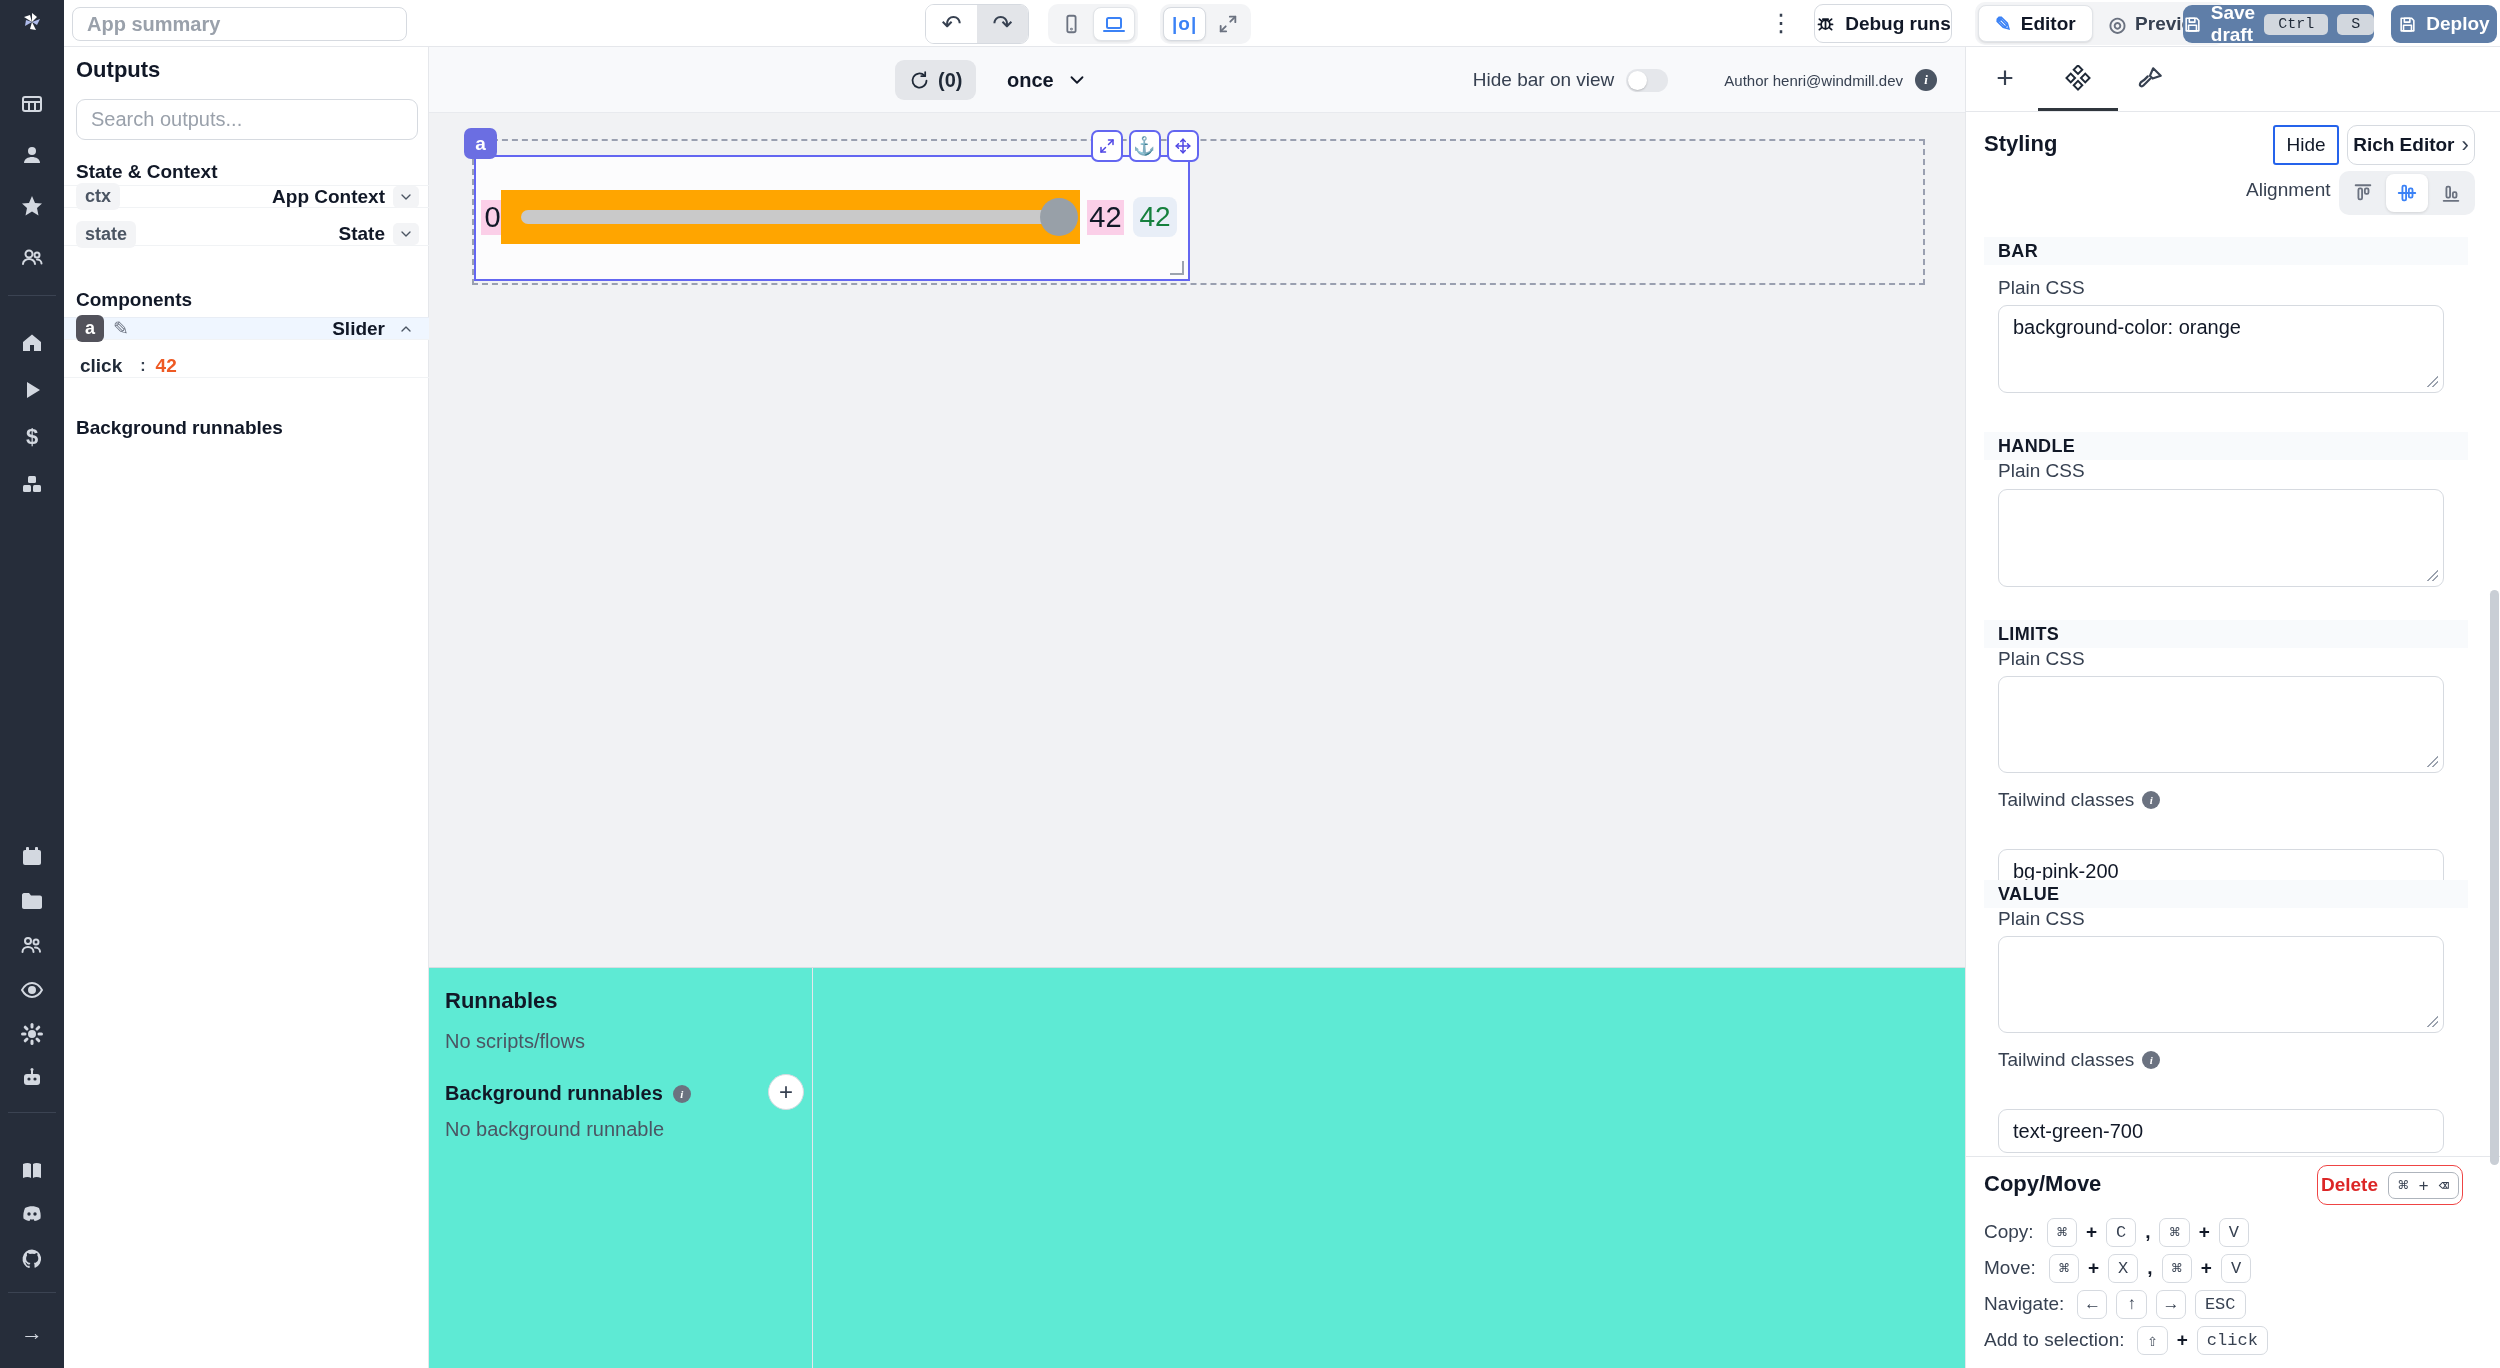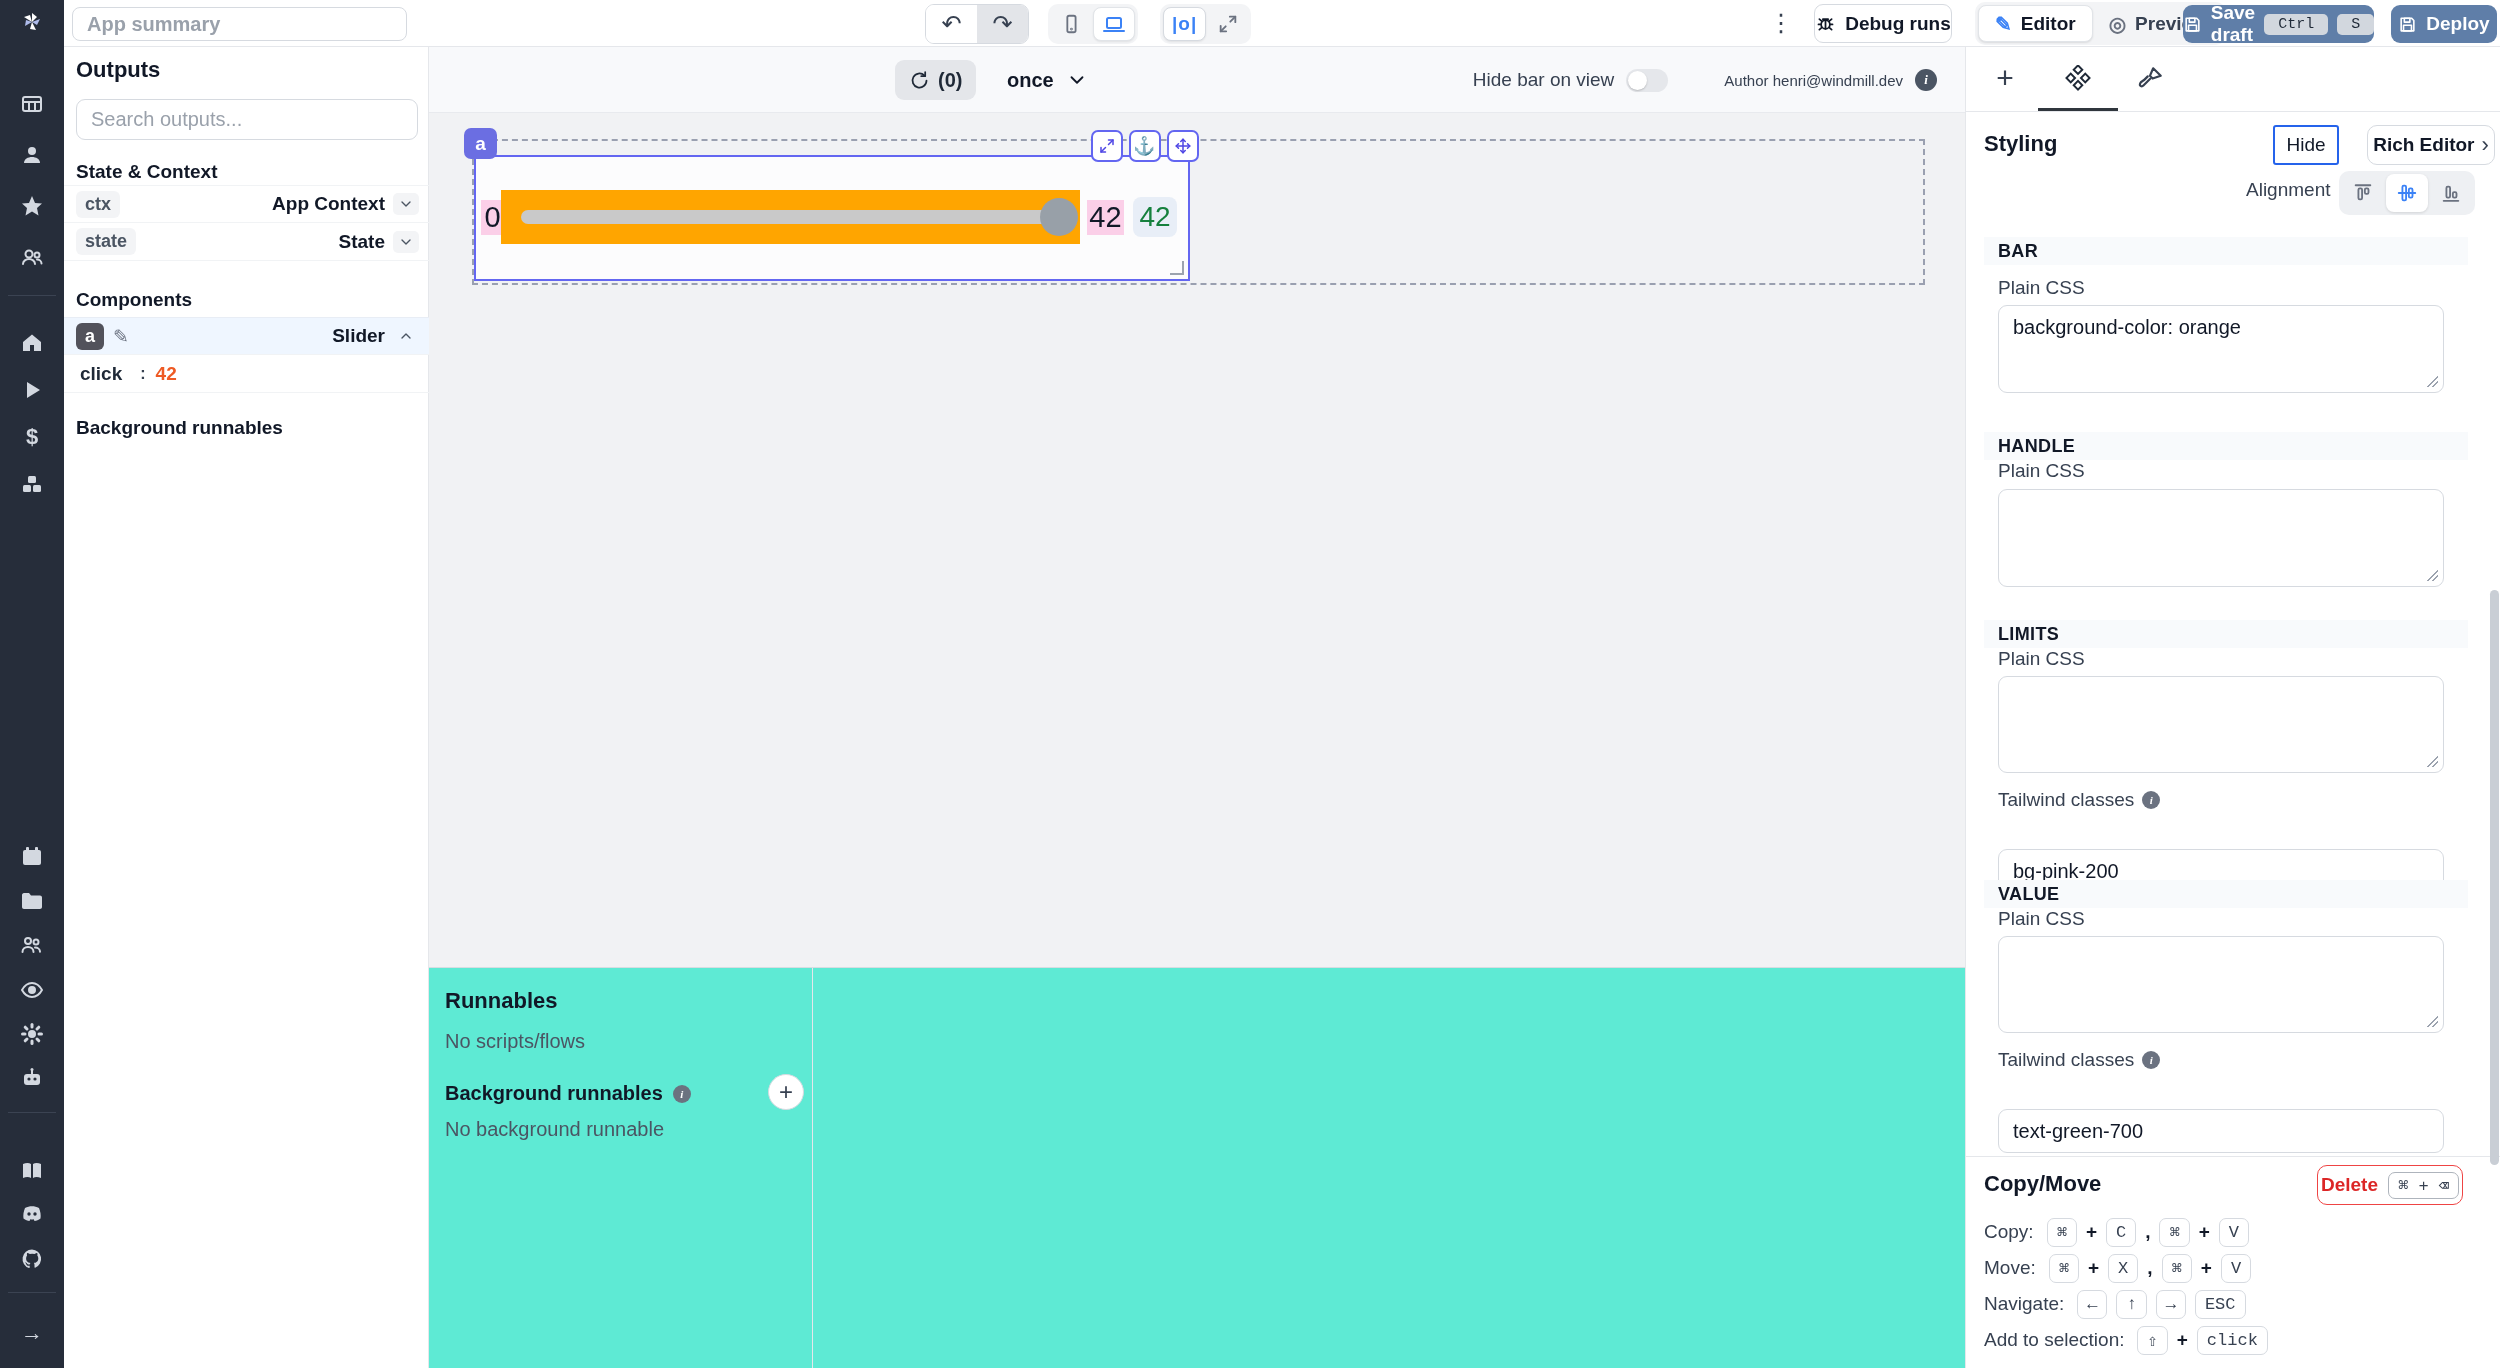--- a/index.html
+++ b/index.html
@@ -42,21 +42,21 @@
   .sb-ic svg { width:24px; height:24px; }
   .sb-div { position:absolute; left:8px; width:48px; height:1px; background:#3b4352; }
   .sb-glyph { font-size:22px; font-weight:700; color:#d3d8e0; }
 
   
   .leftpanel { left:64px; top:47px; width:365px; height:1321px; background:#fff; border-right:1px solid #e5e7eb; }
   .lp-title { left:12px; top:10px; font-size:22px; font-weight:700; color:#111827; }
   .lp-search { left:12px; top:52px; width:342px; height:41px; border:1px solid #d6dae0; border-radius:9px; padding:0 14px; font-size:20px; color:#374151; outline:none; }
   .lp-search::placeholder { color:#9aa1ab; }
   .lp-sub { left:12px; top:114px; font-size:19px; font-weight:700; color:#111827; }
-  .lp-row { left:0; width:365px; height:38px; display:flex; align-items:center; padding:0 10px 0 12px; border-bottom:1px solid #f1f3f5; }
+  .lp-row { left:0; width:365px; height:23px; display:flex; align-items:center; padding:0 10px 0 12px; border-bottom:1px solid #f1f3f5; }
   .lp-row.first { border-top:1px solid #f1f3f5; }
   .chip { background:#f3f4f6; color:#4b5563; font-weight:700; font-size:18px; border-radius:6px; padding:3px 9px; }
   .lp-row .spacer { flex:1; }
   .lp-type { font-weight:700; font-size:19px; color:#111827; margin-right:8px; }
   .chev-chip { width:26px; height:22px; background:#f3f4f6; border-radius:5px; display:flex; align-items:center; justify-content:center; cursor:pointer; color:#4b5563; }
   .comp-row { background:#eff6ff; }
   .badge-a { background:#52525b; color:#fff; font-weight:700; font-size:18px; border-radius:6px; width:28px; height:27px; display:flex; align-items:center; justify-content:center; }
   .pencil { color:#6b7280; font-size:19px; margin-left:9px; cursor:pointer; }
   .result-row { border-bottom:1px solid #f1f3f5; }
   .result-key { font-size:19px; color:#1f2937; font-weight:600; }
@@ -102,21 +102,21 @@
   .bp-bg-empty { left:16px; top:150px; font-size:20px; color:#4b5563; }
 
   
   .rightpanel { left:1965px; top:47px; width:535px; height:1321px; background:#fff; border-left:1px solid #e5e7eb; }
   .rp-tabs { left:0; top:0; width:535px; height:65px; border-bottom:1px solid #e5e7eb; }
   .rp-tab { position:absolute; top:0; height:62px; display:flex; align-items:center; justify-content:center; cursor:pointer; color:#374151; }
   .rp-tab svg { width:26px; height:26px; }
   .tab-underline { left:72px; bottom:0; width:80px; height:3px; background:#30363d; }
   .rp-title { left:18px; top:84px; font-size:22px; font-weight:700; color:#111827; }
   .hide-btn { left:307px; top:78px; width:66px; height:40px; border:2px solid #2563eb; border-radius:3px; background:#fff; font-size:19px; font-weight:400; color:#111827; display:flex; align-items:center; justify-content:center; cursor:pointer; }
-  .rich-btn { left:381px; top:78px; width:128px; height:40px; border:1px solid #d6dae0; border-radius:10px; background:#fff; font-size:19px; font-weight:700; color:#111827; display:flex; align-items:center; justify-content:center; gap:7px; cursor:pointer;margin-left:20px; }
+  .rich-btn { left:381px; top:78px; width:128px; height:40px; border:1px solid #d6dae0; border-radius:10px; background:#fff; font-size:19px; font-weight:700; color:#111827; display:flex; align-items:center; justify-content:center; gap:7px; cursor:pointer; }
   .rich-btn .chev { font-size:22px; font-weight:400; color:#374151; }
   .align-label { left:280px; top:132px; font-size:19px; color:#374151; }
   .align-group { left:373px; top:124px; width:136px; height:44px; background:#eef0f3; border-radius:10px; display:flex; align-items:center; padding:3px; gap:2px; }
   .al-btn { width:42px; height:38px; display:flex; align-items:center; justify-content:center; border-radius:8px; color:#6b7280; cursor:pointer; }
   .al-btn.sel { background:#fff; box-shadow:0 1px 3px rgba(0,0,0,.12); color:#3b82f6; }
   .al-btn svg { width:22px; height:22px; }
   .band { left:18px; width:484px; height:28px; background:#f8fafc; display:flex; align-items:center; padding-left:14px; font-size:18px; font-weight:700; color:#111827; letter-spacing:.02em; }
   .fld-label { left:32px; font-size:19px; color:#374151; display:flex; align-items:center; gap:8px; }
   .rp-ta { left:32px; width:446px; border:1px solid #d6dae0; border-radius:9px; background:#fff; padding:10px 14px; font-size:20px; color:#111827; font-family:"Liberation Sans", sans-serif; resize:none; outline:none; }
   .ta-grip { width:13px; height:13px; background:

